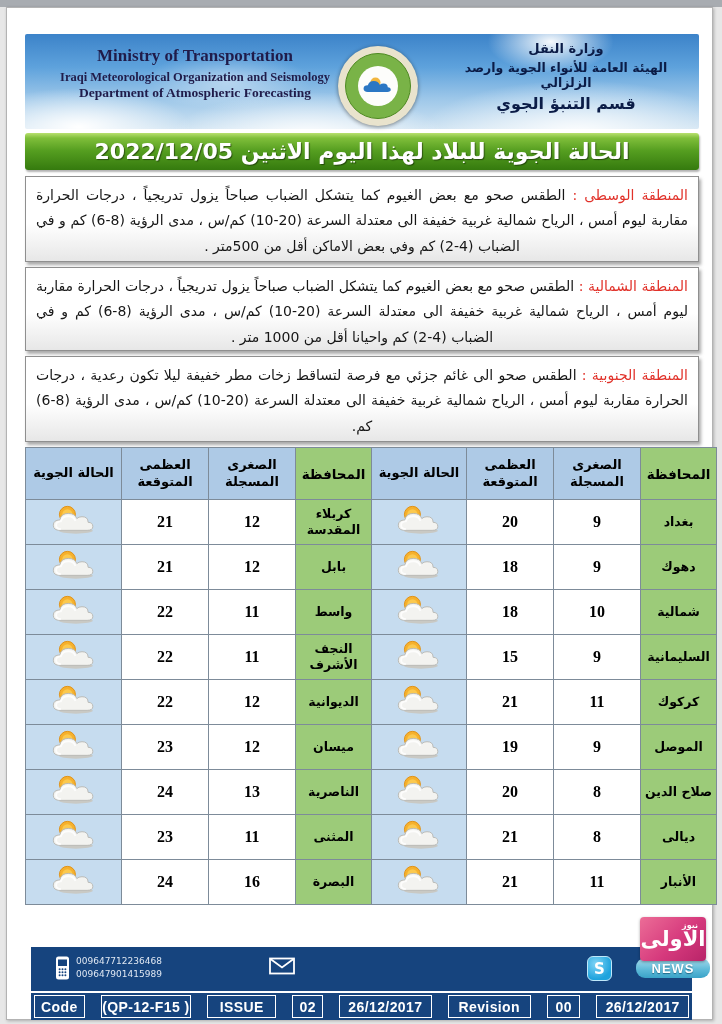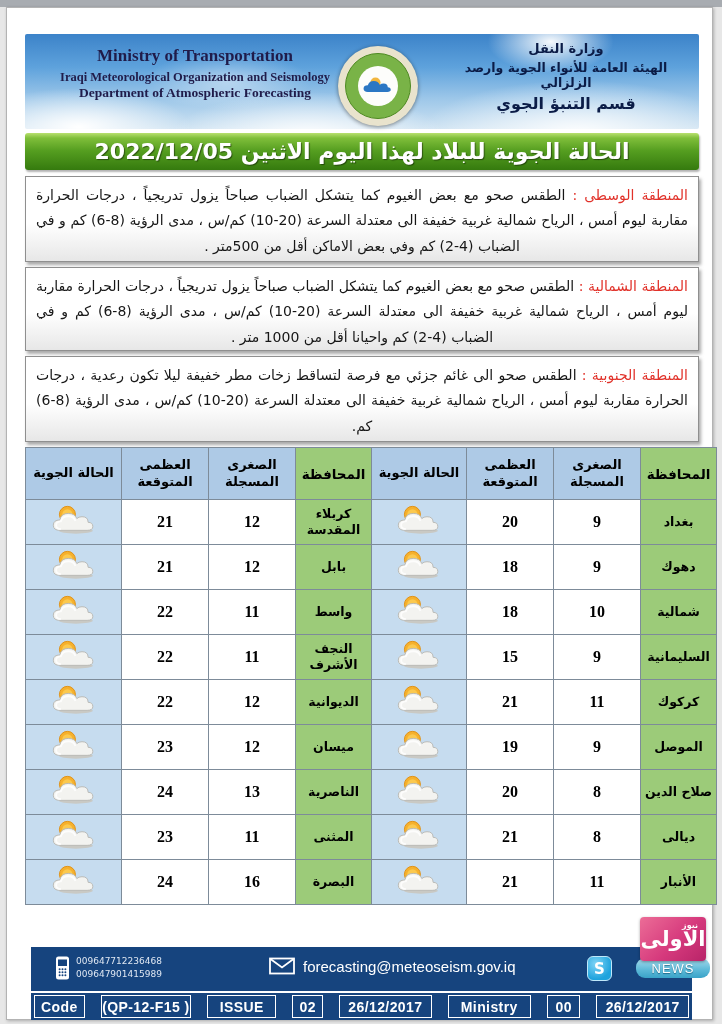--- a/index.html
+++ b/index.html
@@ -109,21 +109,21 @@
     background:linear-gradient(135deg,#ec6d97 0%,#d63a7d 55%,#b82468 100%);
     box-shadow:0 1px 3px rgba(0,0,0,.35);
     display:flex;align-items:center;justify-content:center;
   }
   .news-ar{color:#ffffff;font-weight:bold;font-size:21px;direction:rtl;}
   .news-ar-small{position:absolute;top:4px;right:8px;color:#ffffff;font-size:8px;font-weight:bold;direction:rtl;}
   .news-banner{
     margin:-3px -4px 15px;height:20px;border-radius:9px;
     background:linear-gradient(180deg,#aadcec 0%,#5cb9d8 60%,#3aa3c8 100%);
     display:flex;align-items:center;justify-content:center;
-    color:#ffffff;font-weight:normal;font-size:13px;letter-spacing:1px;
+    color:#ffffff;font-weight:bold;font-size:13px;letter-spacing:1px;
     font-family:"Liberation Sans","DejaVu Sans",sans-serif;
     text-shadow:0 1px 1px rgba(0,60,90,.6);
   }
   .code-bar{
     margin:2px 20px 0 24px;background:#16447e;display:flex;gap:16px;padding:2px 3px;height:27px;box-sizing:border-box;
     font-family:"Liberation Sans","DejaVu Sans",sans-serif;
   }
   .code-cell{
     border:1.5px solid #ffffff;color:#ffffff;font-weight:bold;font-size:14px;letter-spacing:.4px;
     display:flex;align-items:center;justify-content:center;white-space:nowrap;box-sizing:border-box;
@@ -464,36 +464,35 @@
       <div class="phone-nums">
         <div>009647712236468</div>
         <div>009647901415989</div>
       </div>
     </div>
     <div class="email-group">
       <svg width="26" height="18" viewBox="0 0 26 17">
         <rect x="1" y="1" width="24" height="15" fill="none" stroke="#ffffff" stroke-width="1.8"></rect>
         <path d="M1.5 1.5 L13 10 L24.5 1.5" fill="none" stroke="#ffffff" stroke-width="1.8"></path>
       </svg>
-      <span class="email-text">forecasting@meteoseism.gov.iq</span>
     </div>
     <div class="skype">S</div>
     <div class="news-logo">
       <div class="news-pink">
         <span class="news-ar-small">نيوز</span>
         <span class="news-ar">الاولى</span>
       </div>
       <div class="news-banner">NEWS</div>
     </div>
   </div>
 
   <div class="code-bar">
     <div class="code-cell cw0">Code</div>
     <div class="code-cell cw1">(QP-12-F15 )</div>
     <div class="code-cell cw2">ISSUE</div>
     <div class="code-cell cw3">02</div>
     <div class="code-cell cw4">26/12/2017</div>
-    <div class="code-cell cw5">Ministry</div>
+    <div class="code-cell cw5">Revision</div>
     <div class="code-cell cw6">00</div>
     <div class="code-cell cw7">26/12/2017</div>
   </div>
 
 </div>
 
 </body></html>

